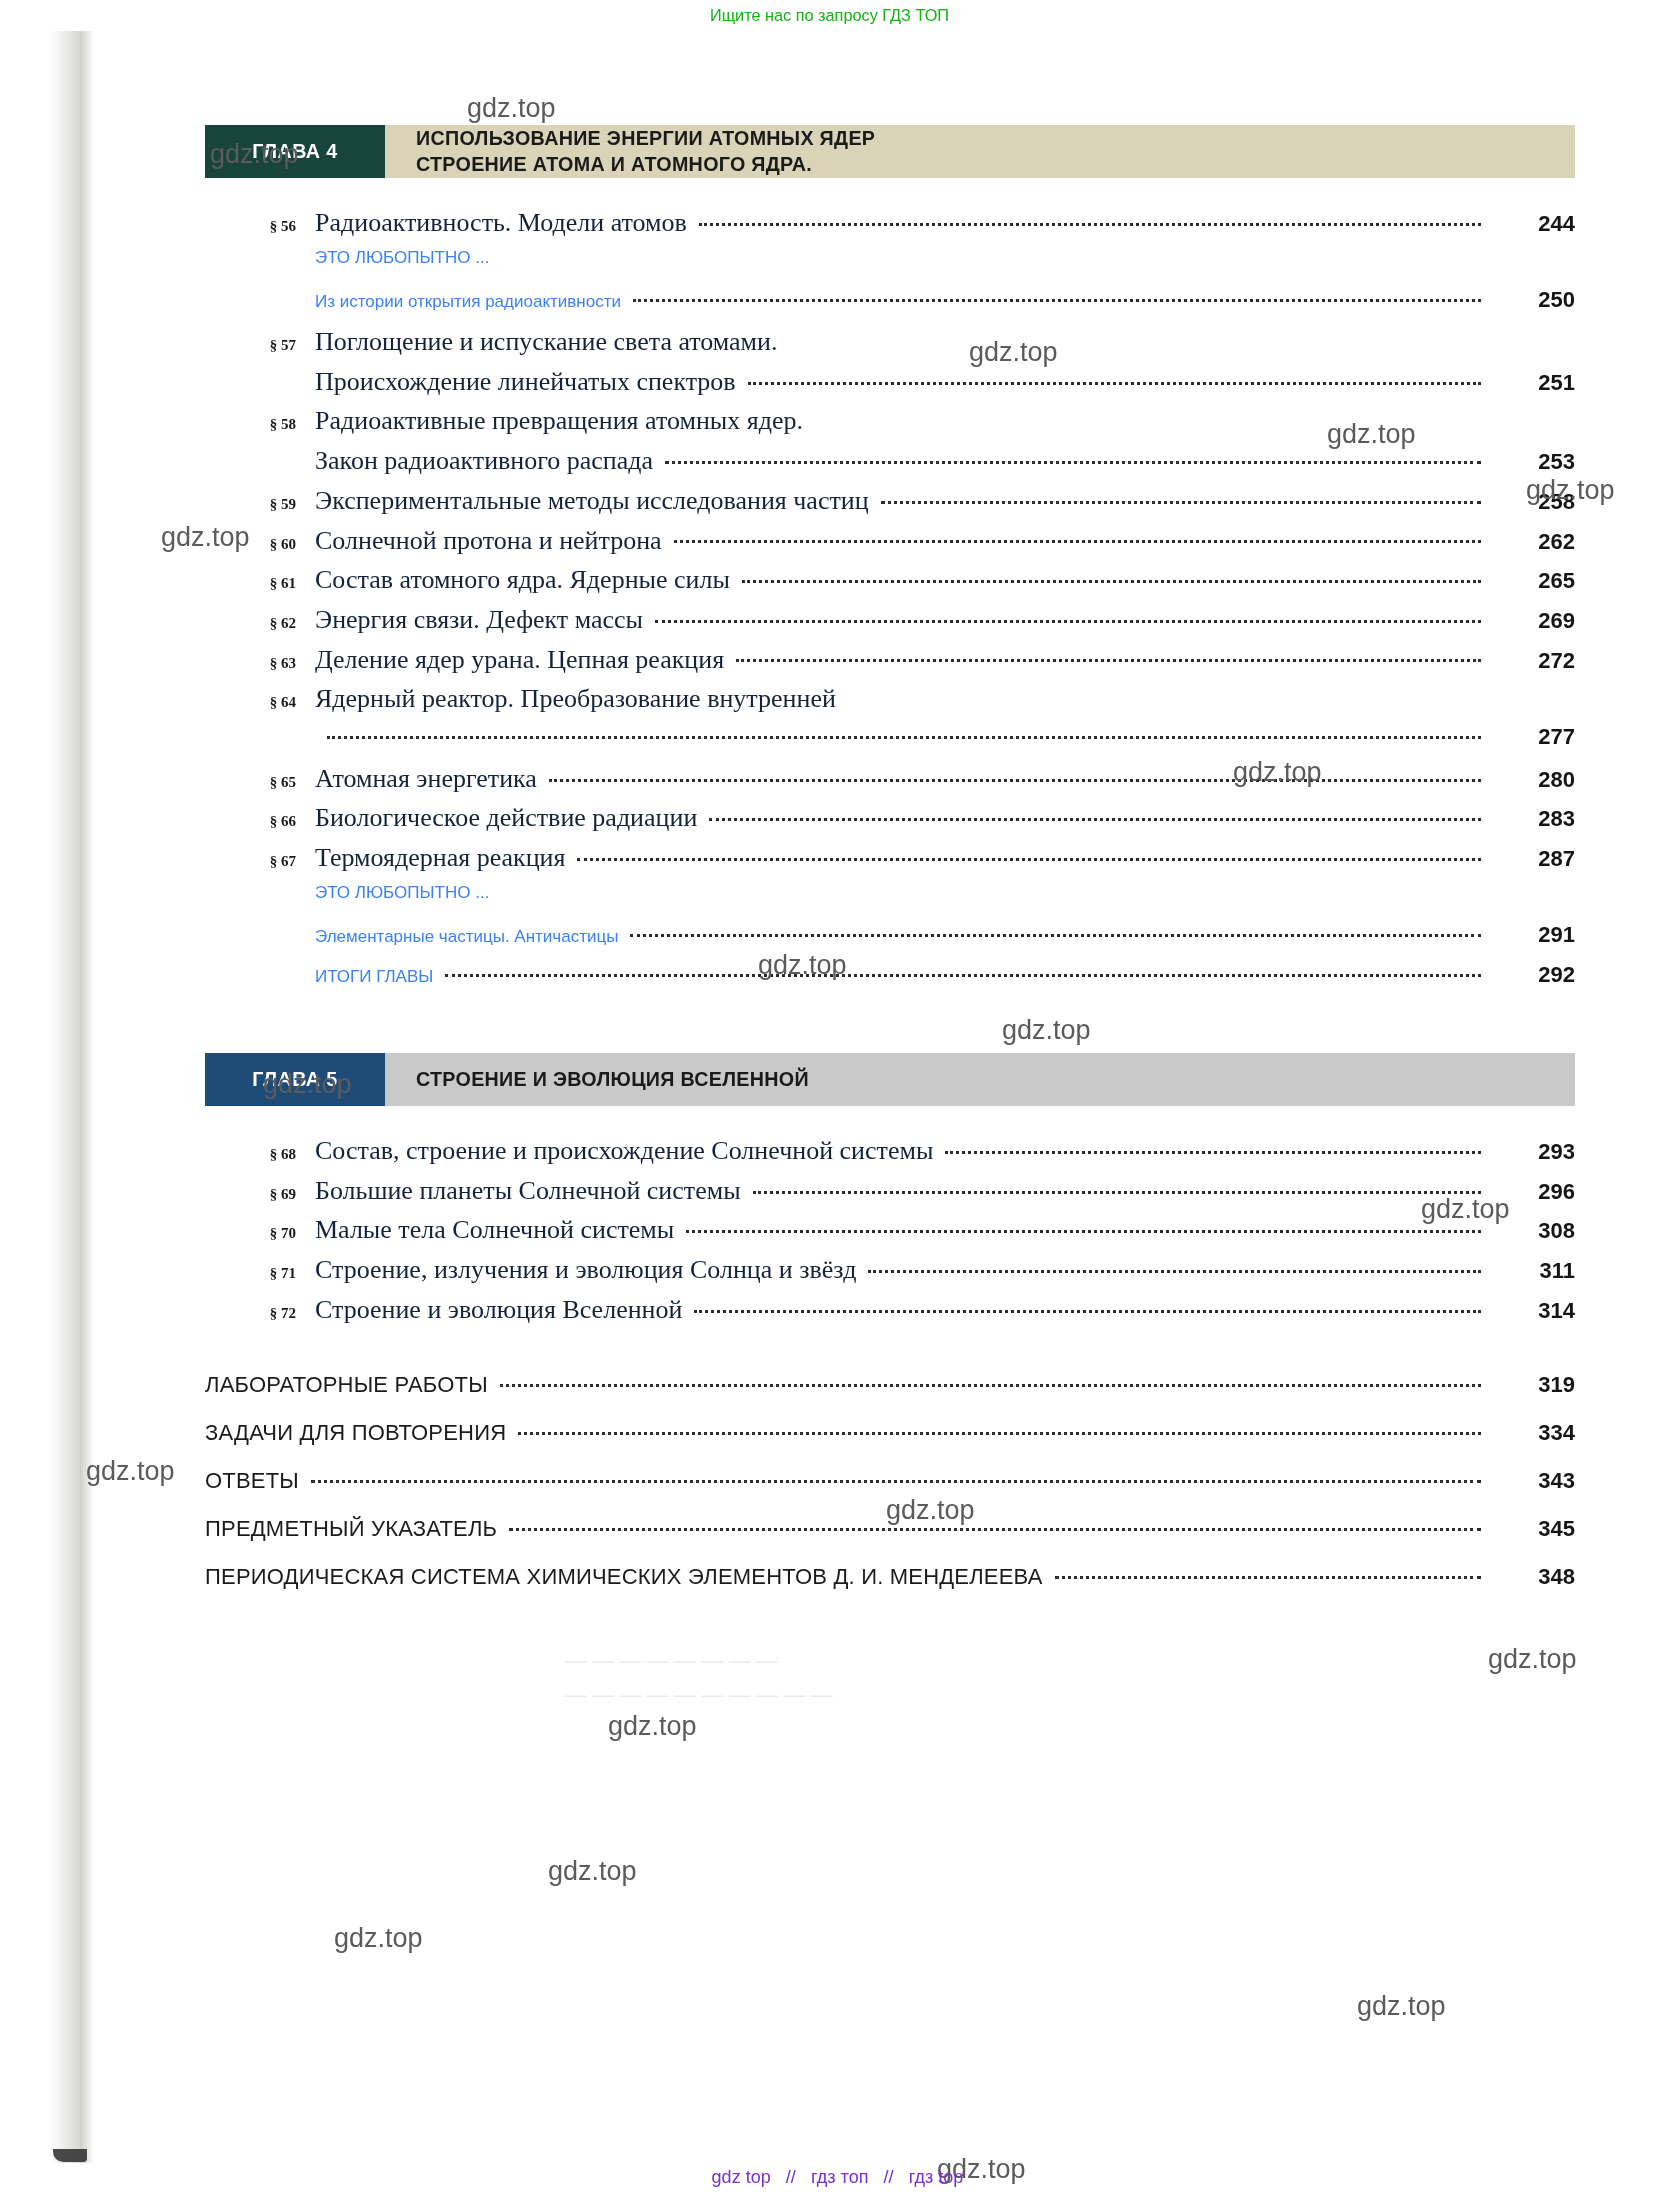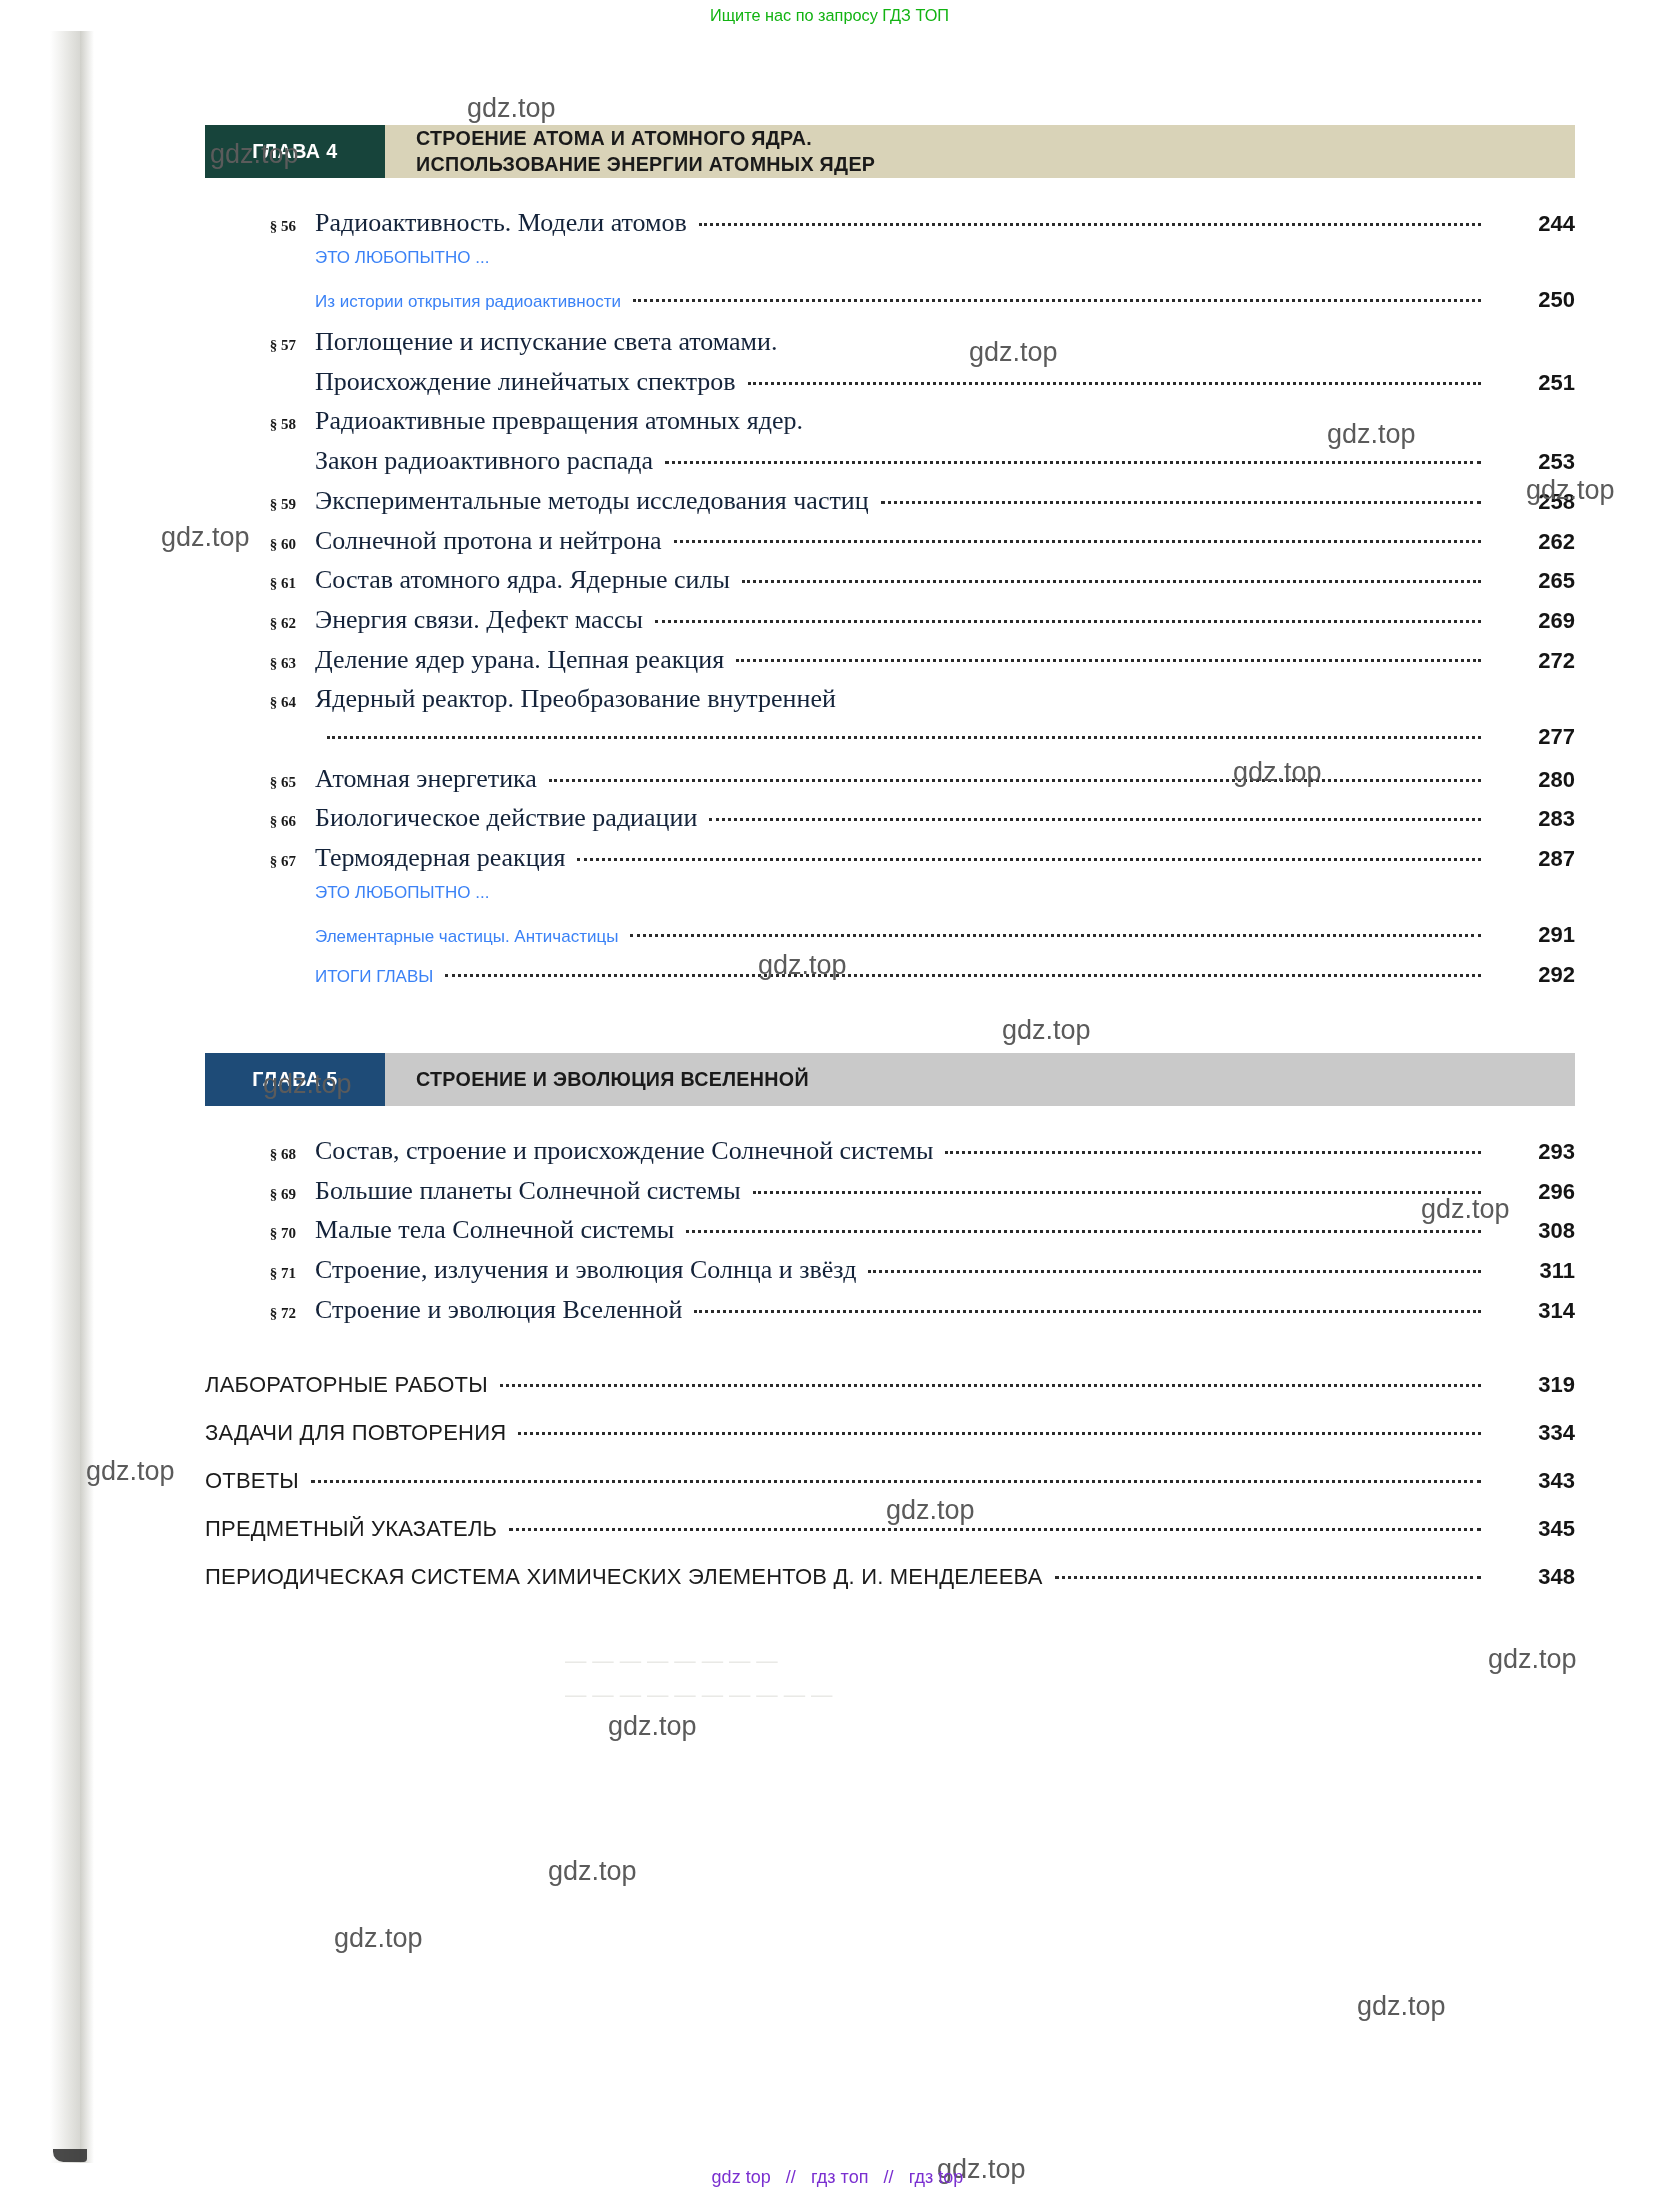--- a/index.html
+++ b/index.html
@@ -217,22 +217,22 @@
   <div class="corner-mark"></div>
 
   <div class="ghost" style="left:565px; top:1618px;">— — — — — — — —</div>
   <div class="ghost" style="left:565px; top:1652px;">— — — — — — — — — —</div>
 
   <div class="content">
 
     <div class="chapter-head">
       <div class="chapter-tag tag-green">ГЛАВА 4</div>
       <div class="chapter-title title-beige">
+        <span>ИСПОЛЬЗОВАНИЕ ЭНЕРГИИ АТОМНЫХ ЯДЕР</span>
         <span>СТРОЕНИЕ АТОМА И АТОМНОГО ЯДРА.</span>
-        <span>ИСПОЛЬЗОВАНИЕ ЭНЕРГИИ АТОМНЫХ ЯДЕР</span>
       </div>
     </div>
 
     <div class="toc">
       <div class="row">
         <div class="num">§ 56</div>
         <div class="label">Радиоактивность. Модели атомов</div>
         <div class="dots"></div>
         <div class="pg">244</div>
       </div>

